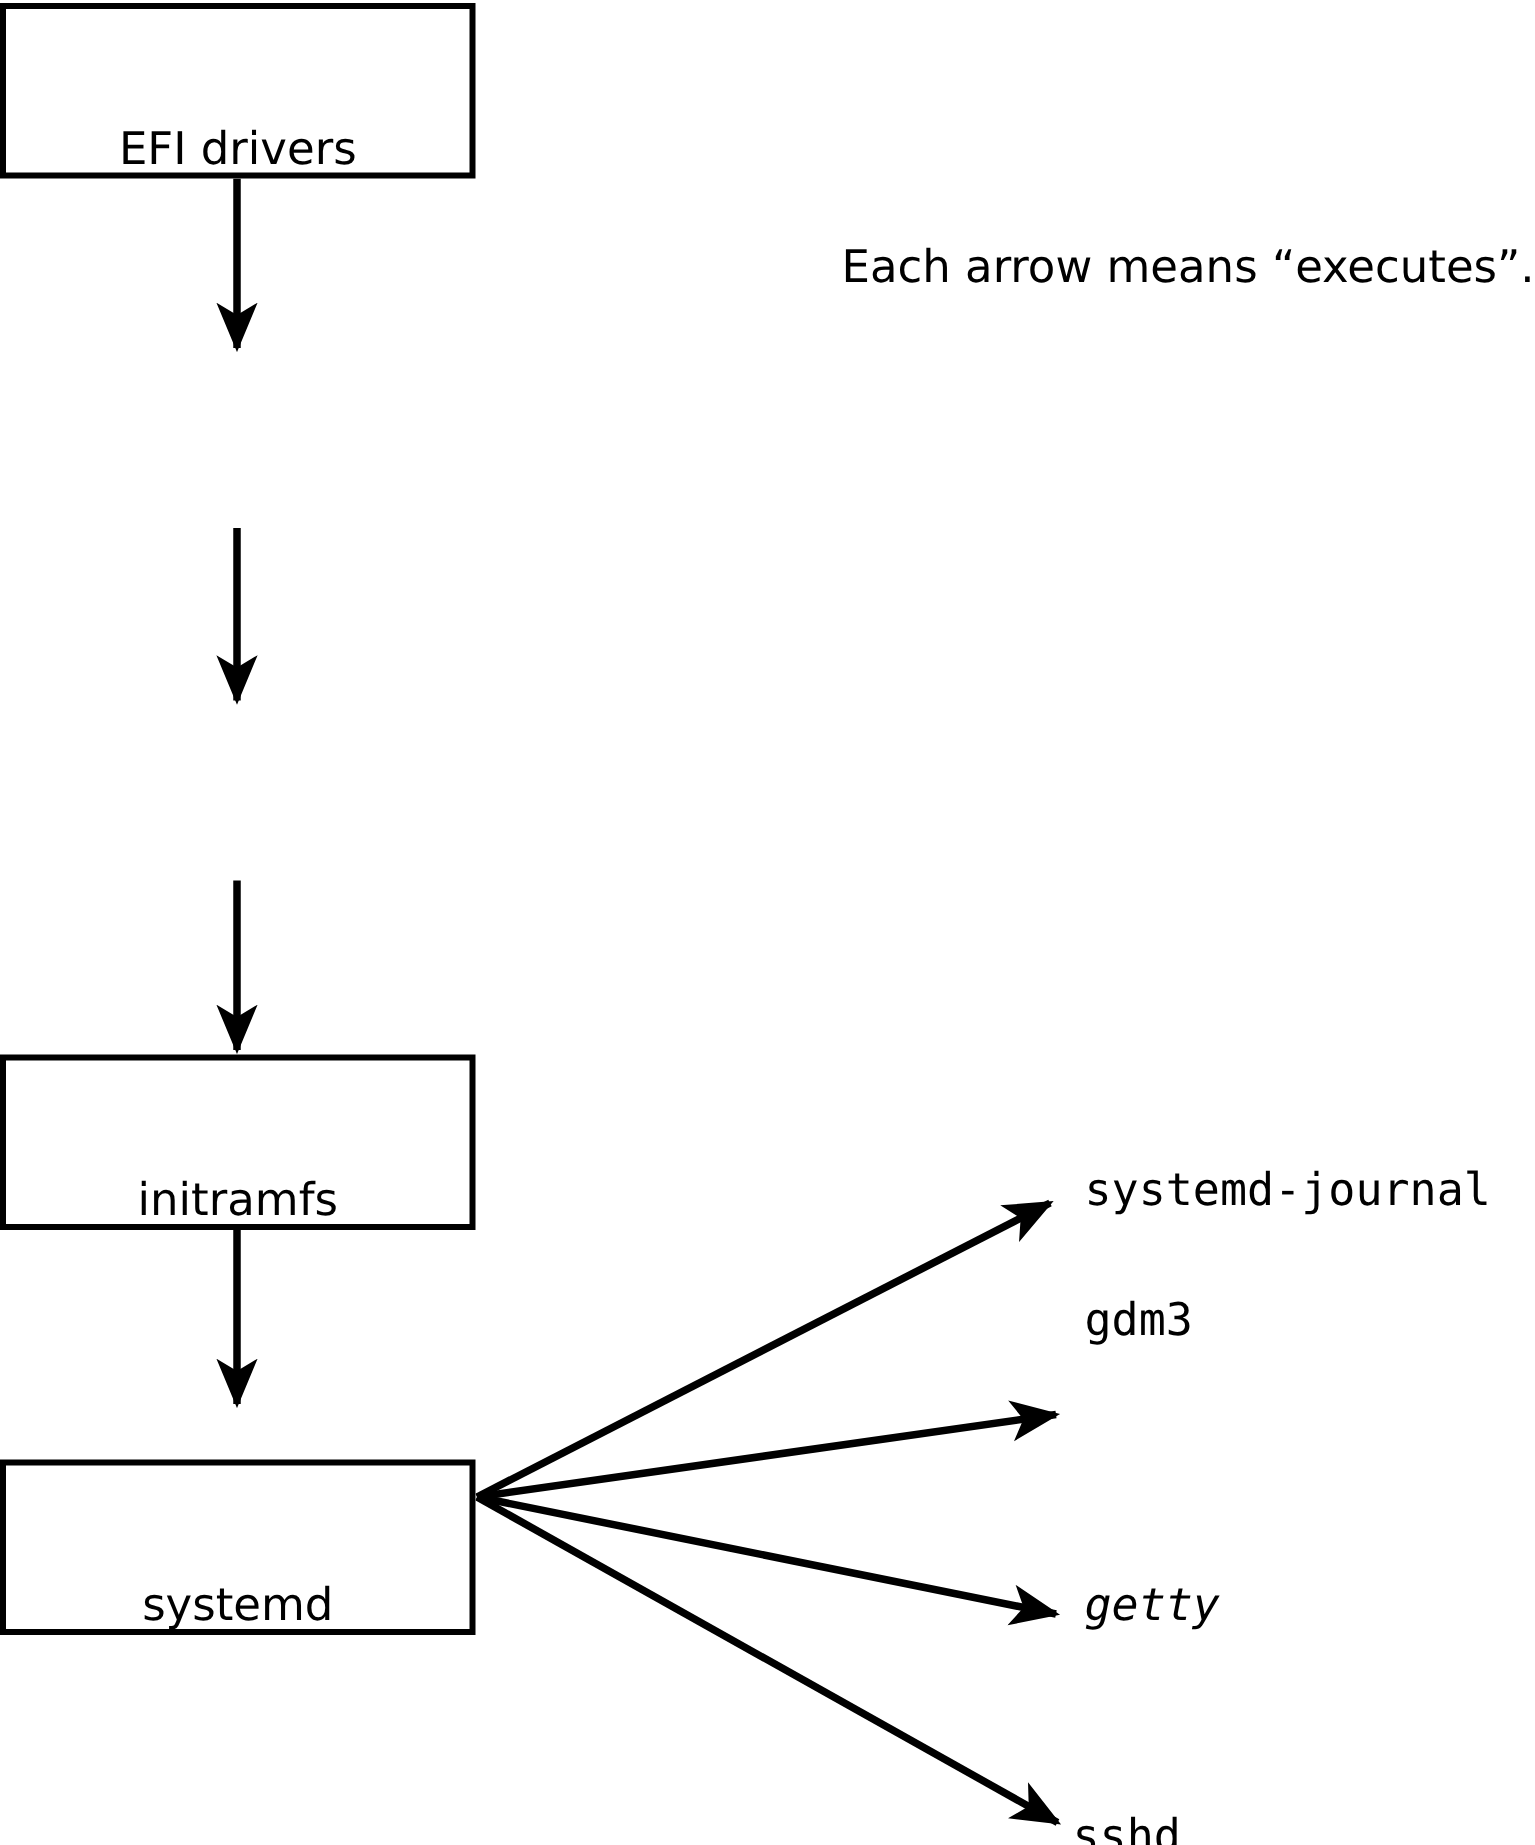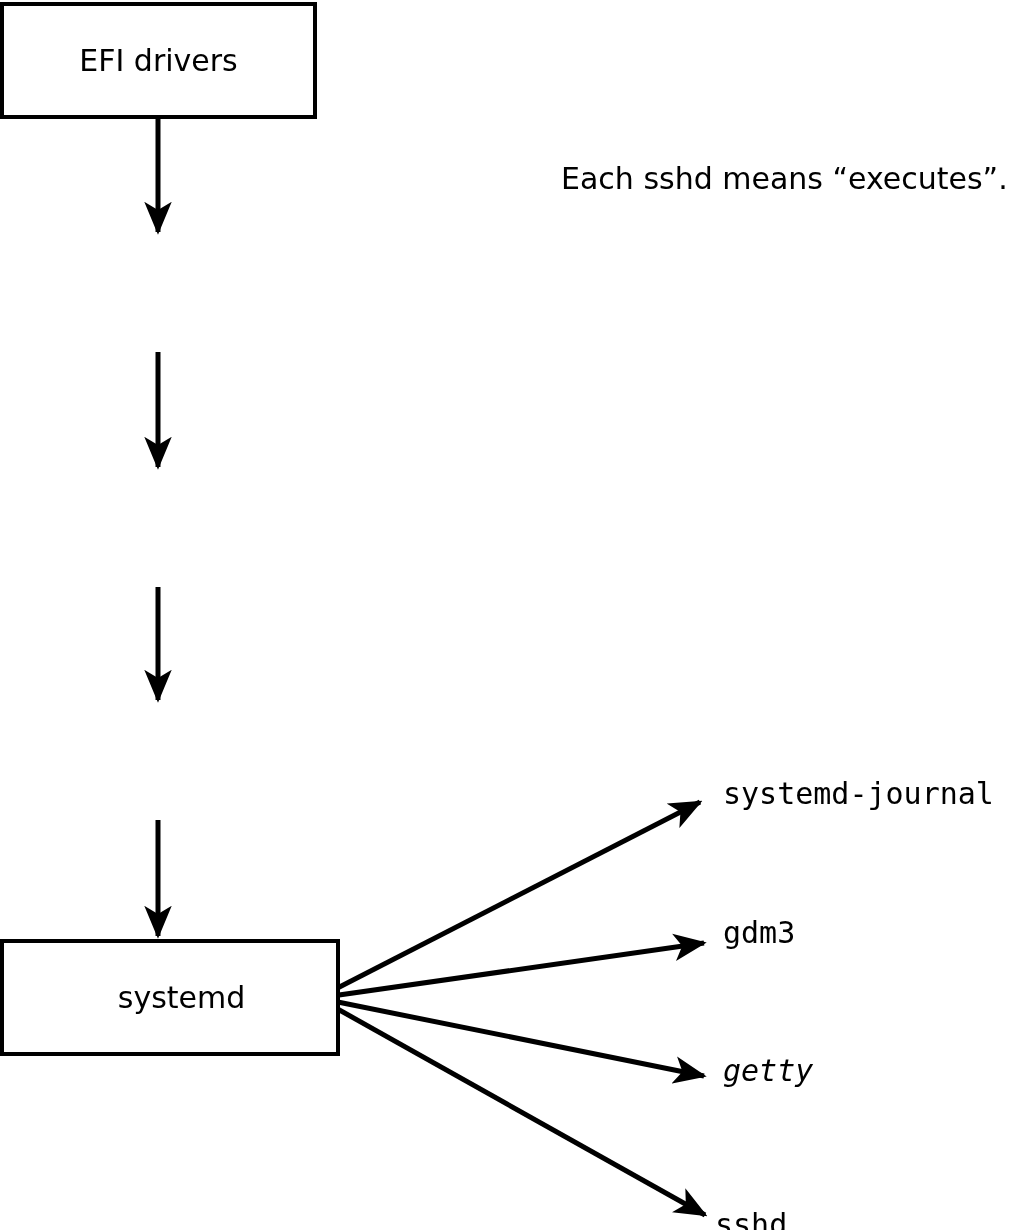--- a/index.html
+++ b/index.html
@@ -25,40 +25,40 @@
     pointer-events: none;
   }
   .node-box {
     position: absolute;
     left: 0;
     width: 309px;
     height: 109px;
     border: 4px solid #000000;
     background: #ffffff;
     display: flex;
-    align-items: center;
+    align-items: flex-end;
     justify-content: center;
     font-size: 30px;
     line-height: 30px;
     white-space: nowrap;
   }
   .node-box.b1 { top: 2px; }
   .node-box.b2 { top: 235px; }
   .node-box.b3 { top: 470px; }
   .node-box.b4 { top: 703px; }
-  .node-box.b5 { top: 939px; padding-left: 23px; }
+  .node-box.b5 { top: 973px; }
   .target-label {
     position: absolute;
     font-family: "DejaVu Sans Mono", monospace;
     font-size: 30px;
     line-height: 30px;
     white-space: nowrap;
   }
   .t1 { left: 723px; top: 779px; text-align: center; }
-  .t2 { left: 723px; top: 918px; }
+  .t2 { left: 723px; top: 866px; }
   .t3 { left: 723px; top: 1056px; font-style: italic; }
   .t4 { left: 715px; top: 1210px; }
   .note {
     position: absolute;
     left: 561px;
     top: 163px;
     font-size: 30px;
     line-height: 32px;
     white-space: nowrap;
   }
@@ -82,24 +82,27 @@
 
     <line x1="318" y1="998" x2="700" y2="802" stroke="#000000" stroke-width="5" marker-end="url(#arrowhead)"></line>
     <line x1="318" y1="998" x2="704" y2="943" stroke="#000000" stroke-width="5" marker-end="url(#arrowhead)"></line>
     <line x1="318" y1="998" x2="704" y2="1076" stroke="#000000" stroke-width="5" marker-end="url(#arrowhead)"></line>
     <line x1="318" y1="998" x2="705" y2="1215" stroke="#000000" stroke-width="5" marker-end="url(#arrowhead)"></line>
   </svg>
 
   <div class="node-box b1">
     <span>EFI drivers</span>
   </div>
+  <div class="node-box b4">
+    <span>initramfs</span>
+  </div>
   <div class="node-box b5">
     <span>systemd</span>
   </div>
 
-  <div class="note">Each sshd means “executes”.</div>
+  <div class="note">Each arrow means “executes”.</div>
 
   <div class="target-label t1">systemd-journal</div>
   <div class="target-label t2">gdm3</div>
   <div class="target-label t3">getty</div>
   <div class="target-label t4">sshd</div>
 
 </div>
 
 </body></html>

